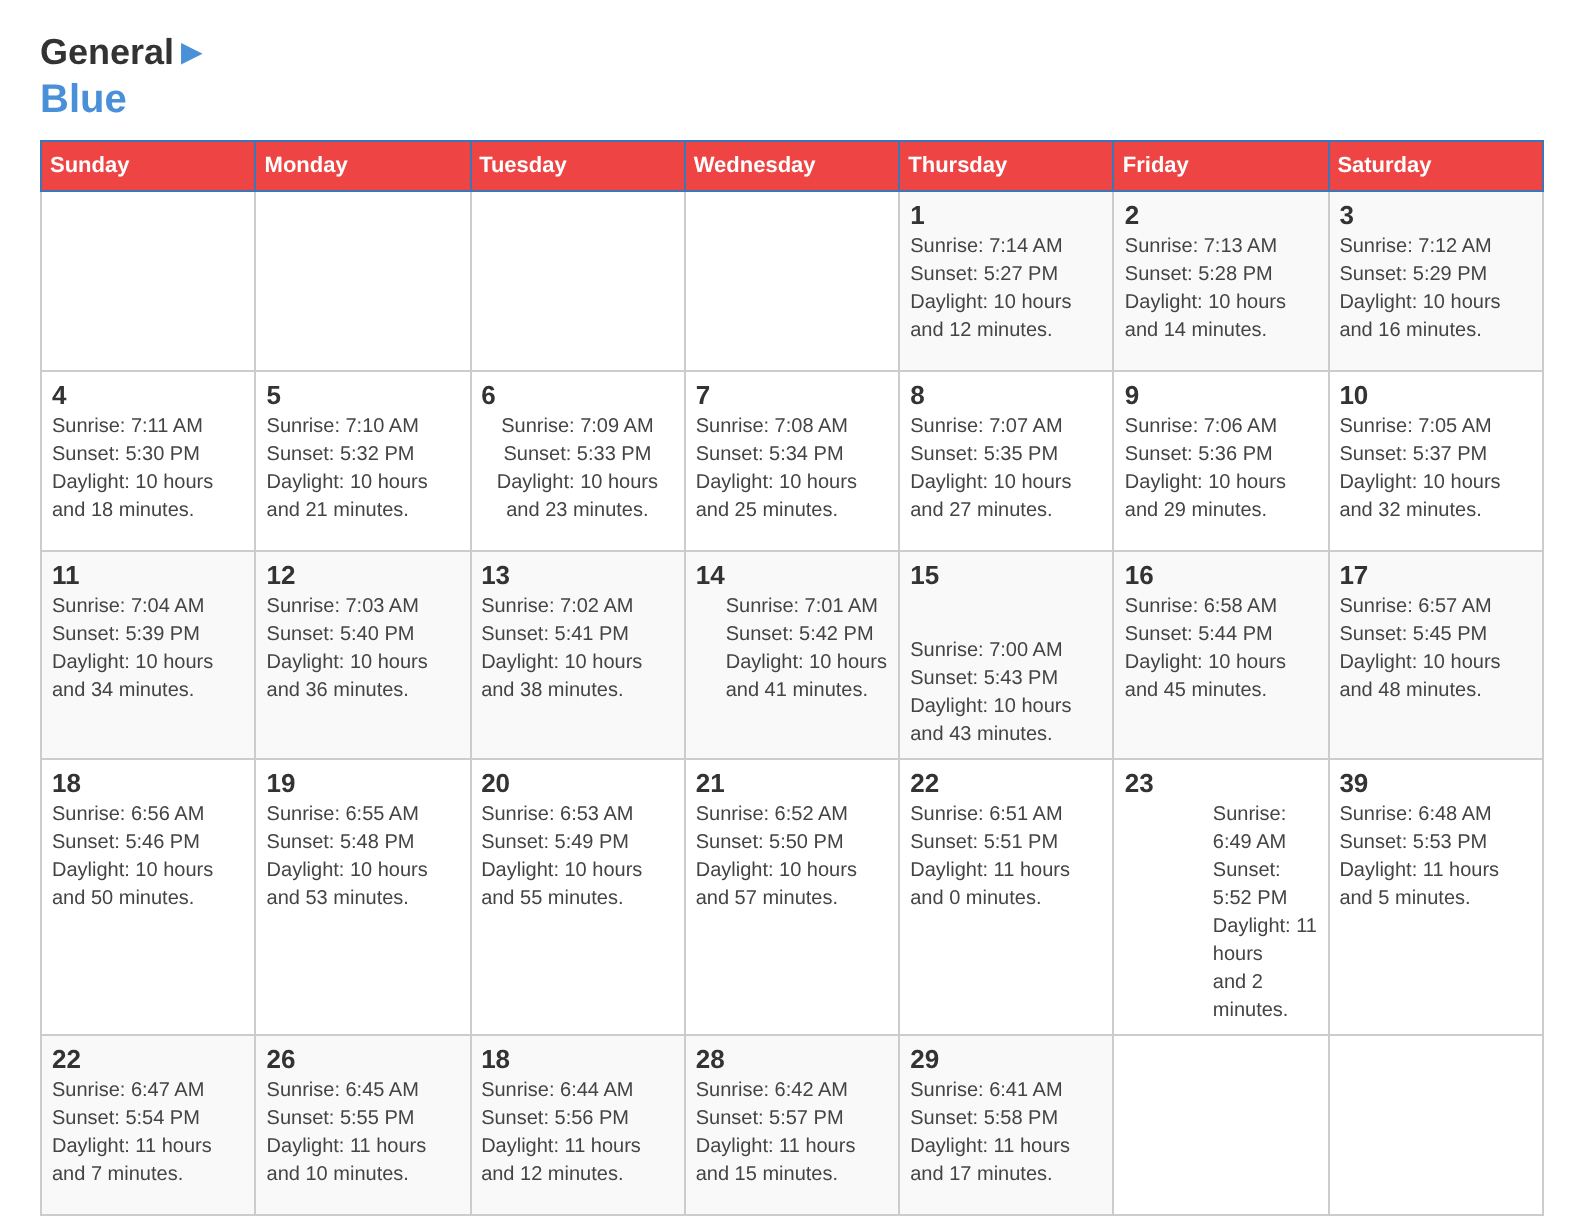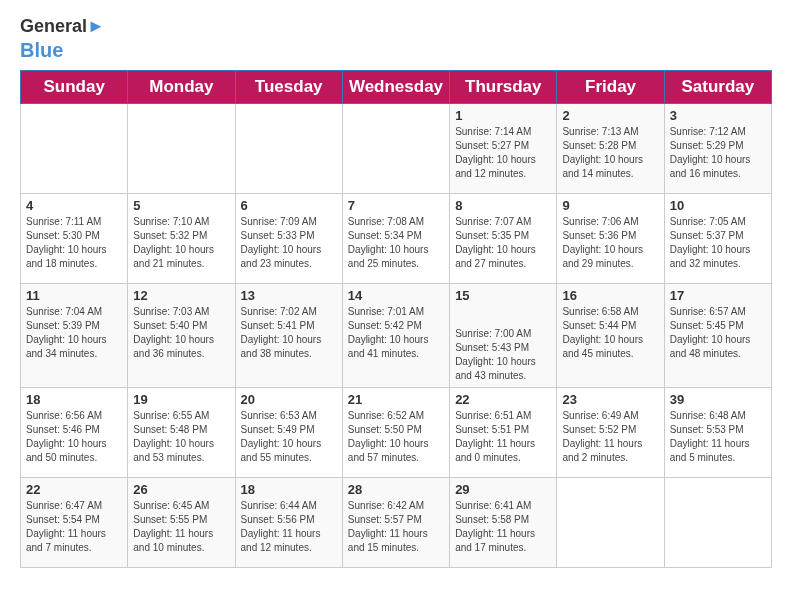--- a/index.html
+++ b/index.html
@@ -34,26 +34,26 @@
       font-size: 14px;
       font-weight: normal;
       color: #555;
     }
     table {
       width: 100%;
       border-collapse: collapse;
       table-layout: fixed;
     }
     thead tr th {
-      background: #be185d;
+      background: #ef4444;
       color: #fff;
-      font-size: 17px;
+      font-size: 11px;
       font-weight: bold;
       padding: 6px 4px;
-      text-align: center;
+      text-align: left;
       border: 1px solid #3a76b8;
     }
     tbody tr td {
       border: 1px solid #ccc;
       vertical-align: top;
       padding: 4px 5px;
       font-size: 10px;
       color: #333;
       height: 90px;
       background: #fff;
@@ -145,21 +145,21 @@
         </td>
         <td>
           <span class="day-num">5</span>
           <div class="day-info" style="white-space: pre-line;">Sunrise: 7:10 AM
 Sunset: 5:32 PM
 Daylight: 10 hours
 and 21 minutes.</div>
         </td>
         <td>
           <span class="day-num">6</span>
-          <div class="day-info" style="white-space: pre-line;">Sunrise: 7:09 AM
+          <div class="day-info" style="white-space: pre-line; text-align: center;">Sunrise: 7:09 AM
 Sunset: 5:33 PM
 Daylight: 10 hours
 and 23 minutes.</div>
         </td>
         <td>
           <span class="day-num">7</span>
           <div class="day-info" style="white-space: pre-line;">Sunrise: 7:08 AM
 Sunset: 5:34 PM
 Daylight: 10 hours
 and 25 minutes.</div>
@@ -203,21 +203,21 @@
         </td>
         <td>
           <span class="day-num">13</span>
           <div class="day-info" style="white-space: pre-line;">Sunrise: 7:02 AM
 Sunset: 5:41 PM
 Daylight: 10 hours
 and 38 minutes.</div>
         </td>
         <td>
           <span class="day-num">14</span>
-          <div class="day-info" style="white-space: pre-line;">Sunrise: 7:01 AM
+          <div class="day-info" style="white-space: pre-line; margin-left: 15px;">Sunrise: 7:01 AM
 Sunset: 5:42 PM
 Daylight: 10 hours
 and 41 minutes.</div>
         </td>
         <td>
           <span class="day-num">15</span>
           <div class="day-info" style="white-space: pre-line; margin-top: 24px;">Sunrise: 7:00 AM
 Sunset: 5:43 PM
 Daylight: 10 hours
 and 43 minutes.</div>
@@ -268,21 +268,21 @@
         </td>
         <td>
           <span class="day-num">22</span>
           <div class="day-info" style="white-space: pre-line;">Sunrise: 6:51 AM
 Sunset: 5:51 PM
 Daylight: 11 hours
 and 0 minutes.</div>
         </td>
         <td>
           <span class="day-num">23</span>
-          <div class="day-info" style="white-space: pre-line;">Sunrise: 6:49 AM
+          <div class="day-info" style="white-space: pre-line; margin-left: 44px;">Sunrise: 6:49 AM
 Sunset: 5:52 PM
 Daylight: 11 hours
 and 2 minutes.</div>
         </td>
         <td>
           <span class="day-num">39</span>
           <div class="day-info" style="white-space: pre-line;">Sunrise: 6:48 AM
 Sunset: 5:53 PM
 Daylight: 11 hours
 and 5 minutes.</div>

